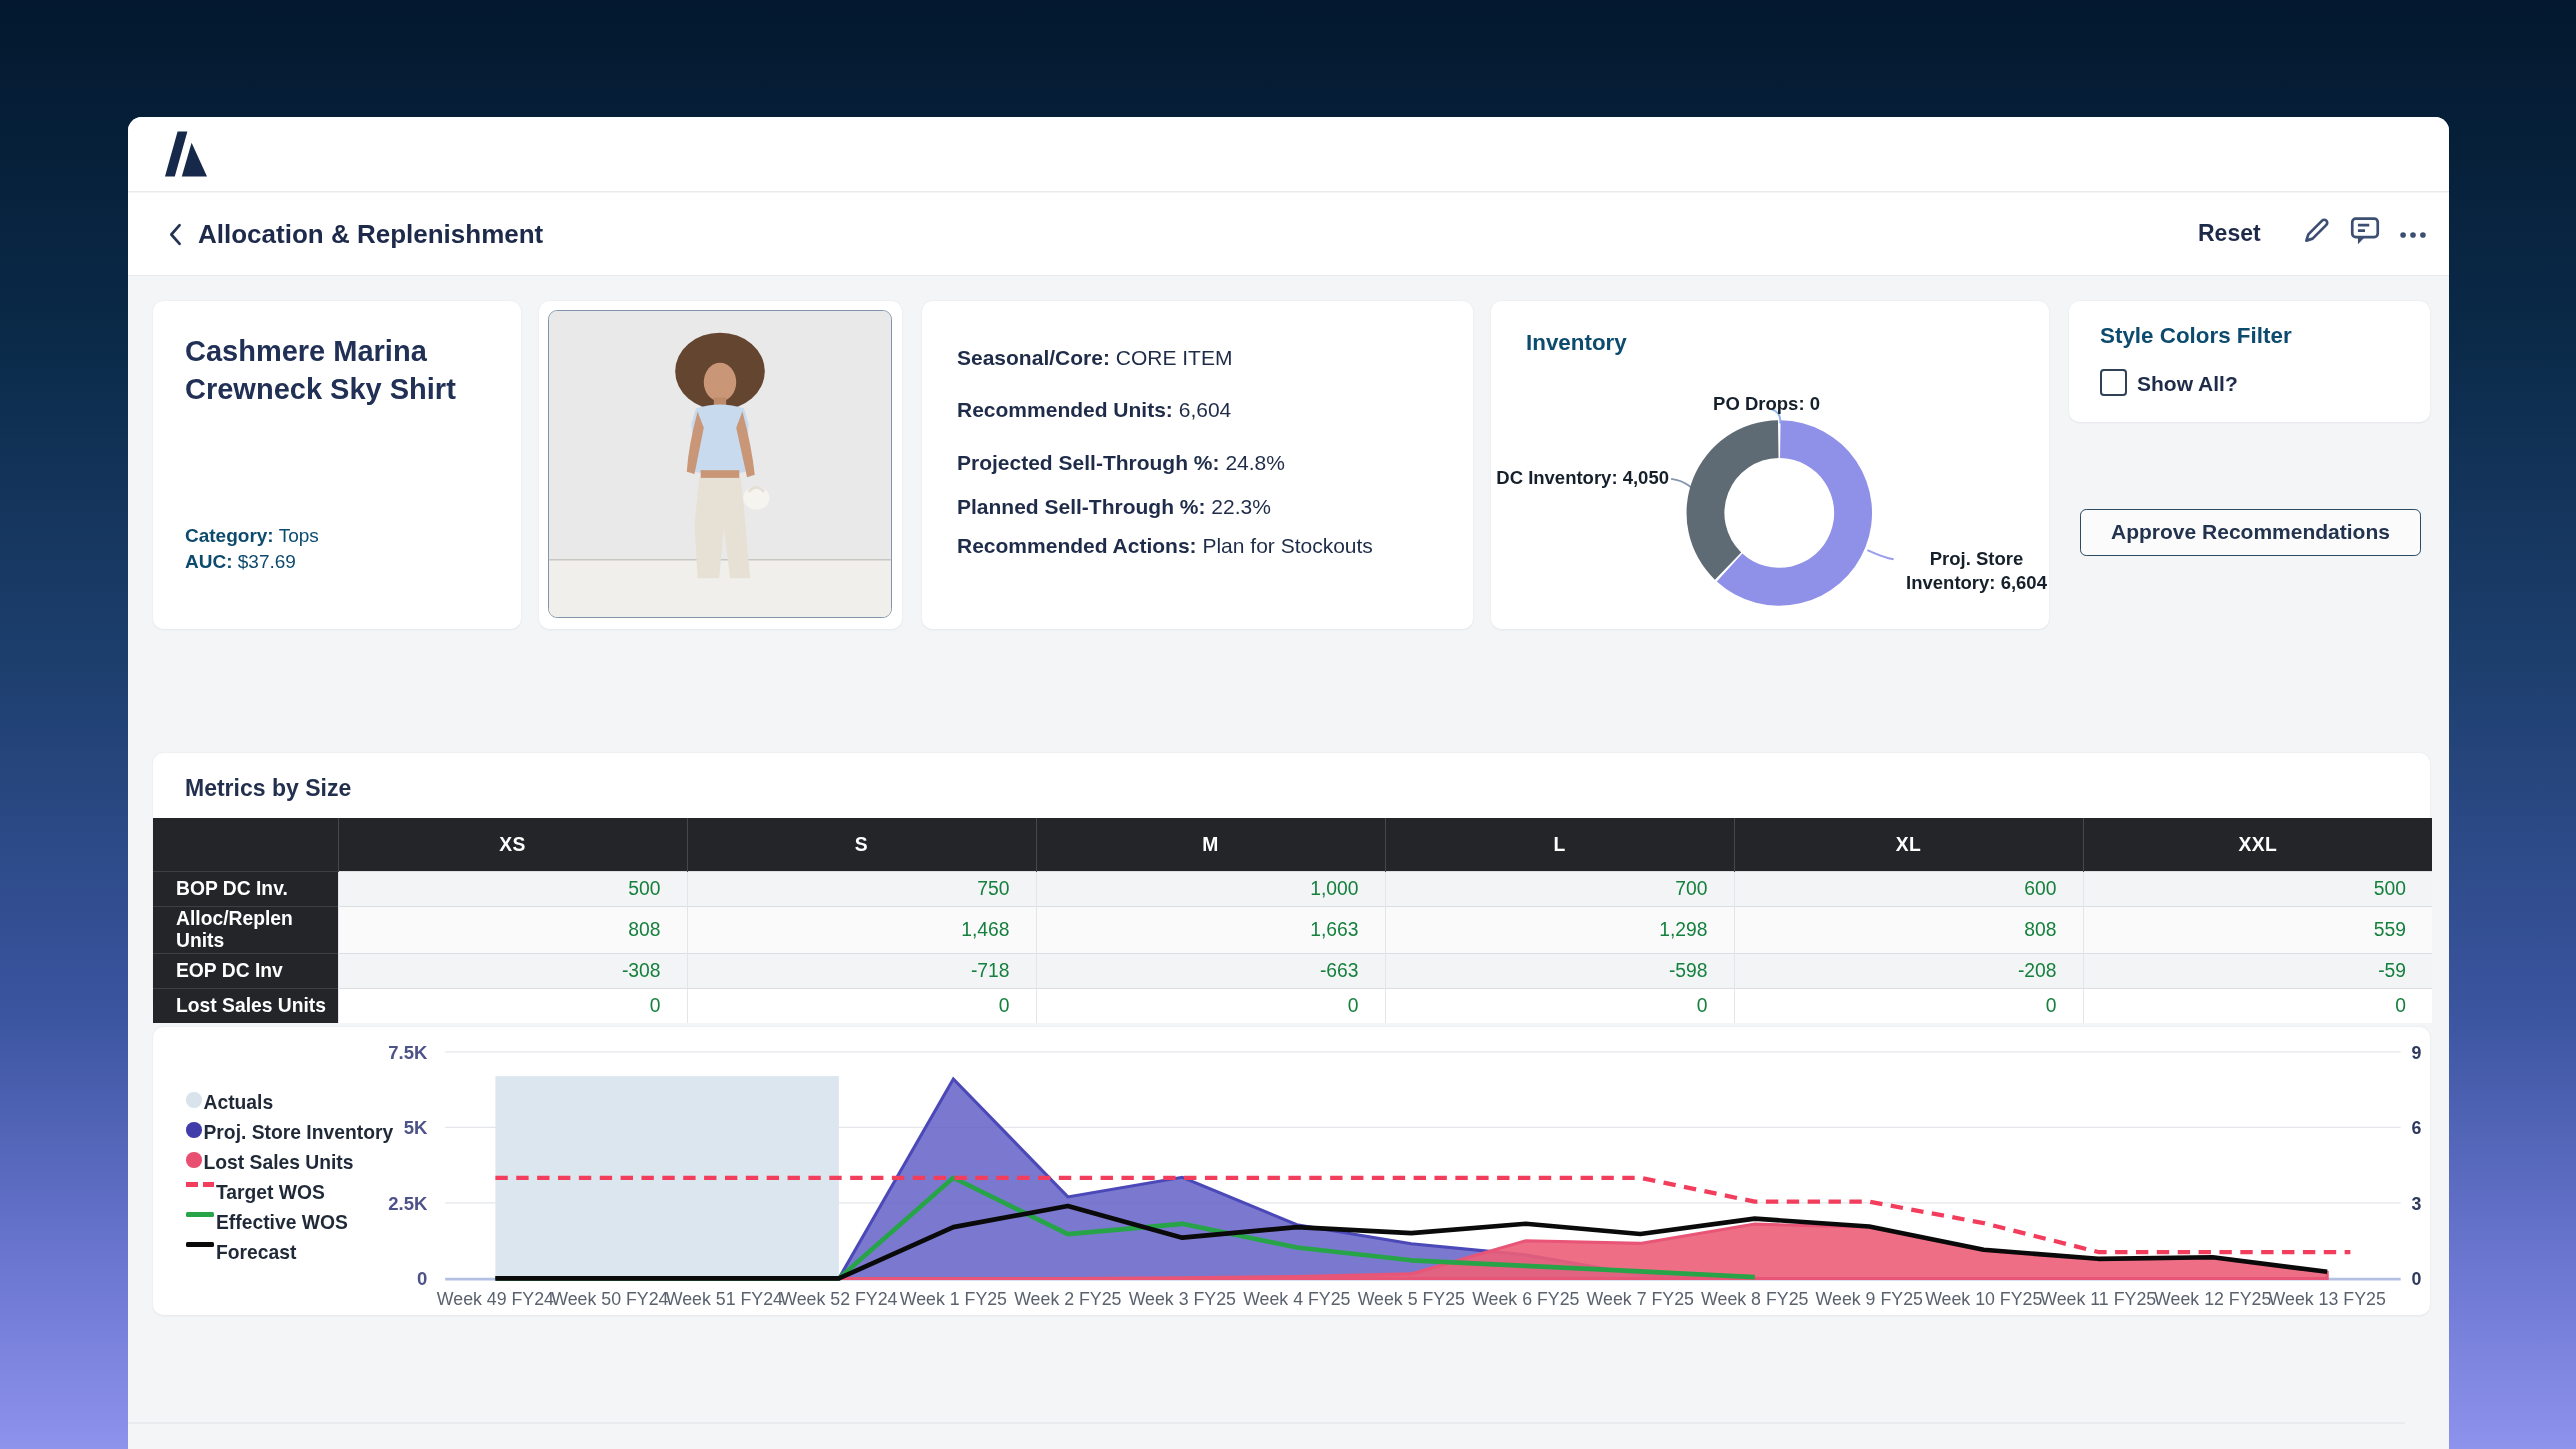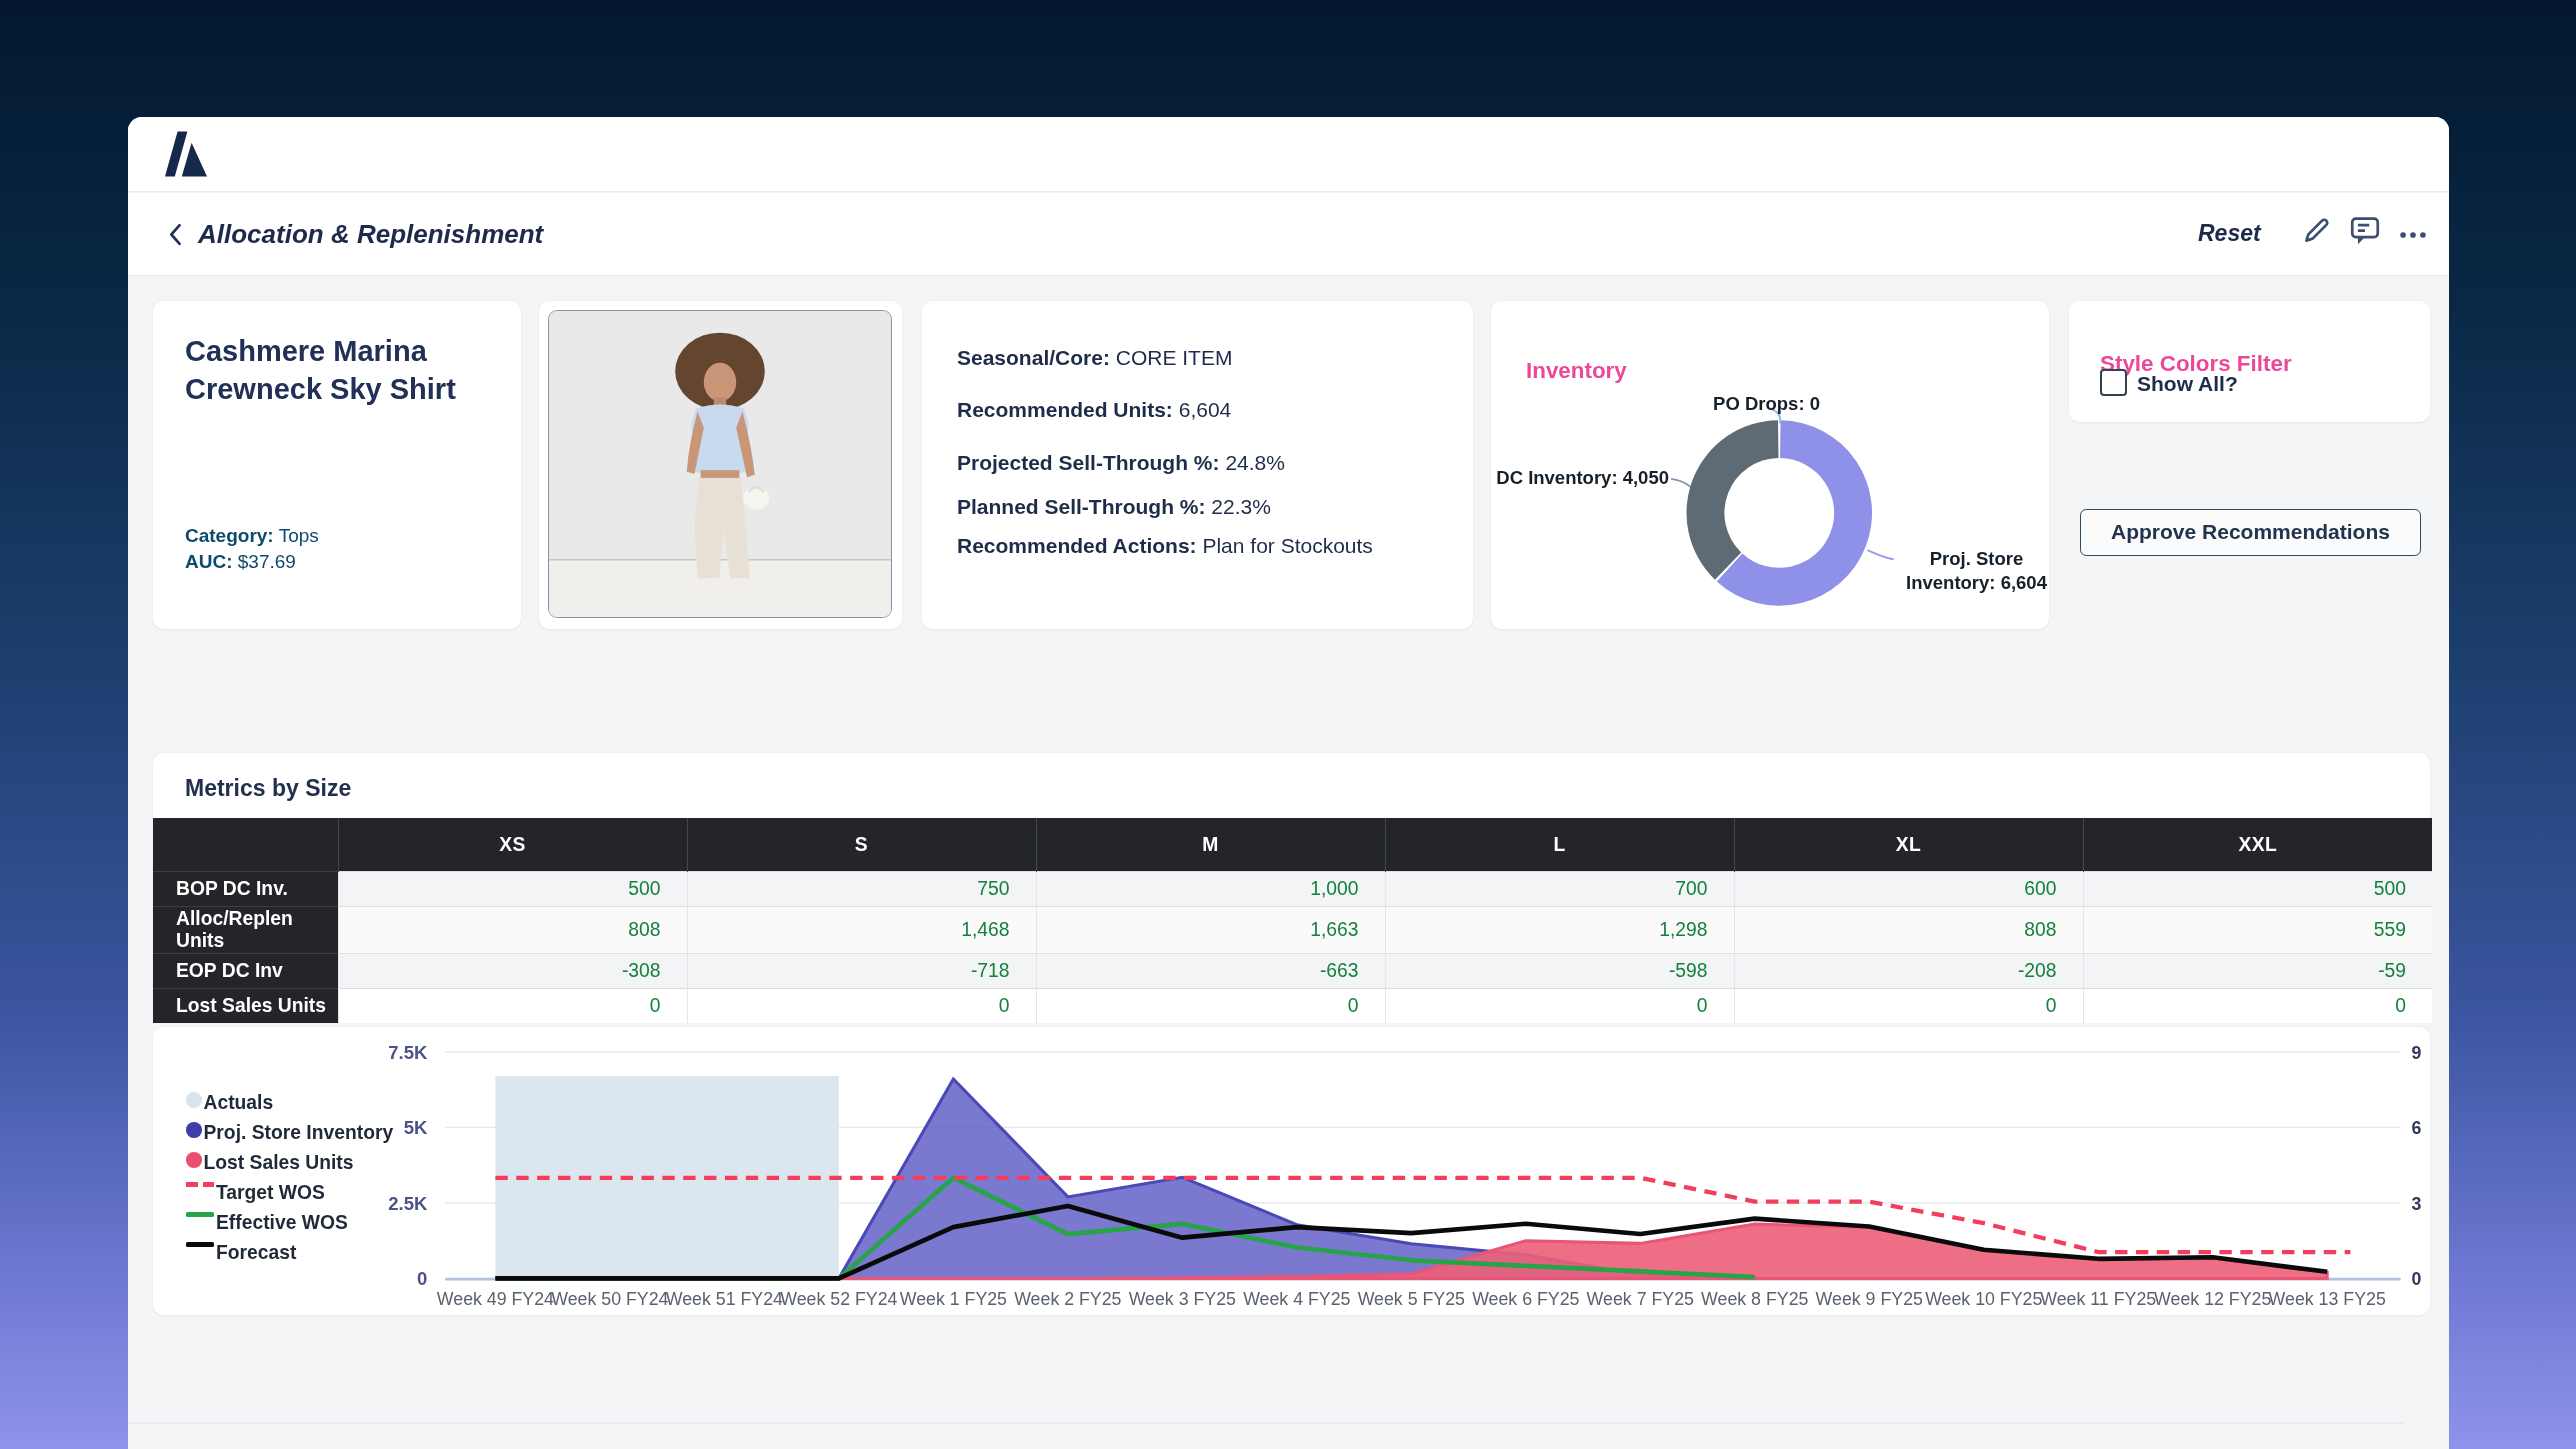--- a/index.html
+++ b/index.html
@@ -4,40 +4,40 @@
 <style>
   html,body{margin:0;padding:0;width:2576px;height:1449px;overflow:hidden;
     font-family:"Liberation Sans",sans-serif;}
   #page{position:relative;width:2576px;height:1449px;
     background:linear-gradient(180deg,#03182e 0%,#0a2947 22%,#1d3f6e 46%,#3b55a0 70%,#6d78d2 88%,#8e93ec 100%);}
   #panel{position:absolute;left:128px;top:117px;width:2321px;height:1332px;
     background:#f4f5f7;border-radius:14px 14px 0 0;overflow:hidden;}
   #topbar{position:absolute;left:0;top:0;width:100%;height:74px;background:#fff;
     border-bottom:1.5px solid #e8eaee;}
   #headerbar{position:absolute;left:0;top:76px;width:100%;height:82px;background:#fff;
-    border-bottom:1.5px solid #e8eaee;font-style:italic;}
+    border-bottom:1.5px solid #e8eaee;}
   .hdr-title{position:absolute;left:70px;top:25.5px;font-size:26px;font-weight:700;color:#1e2a4a;}
   #back-btn{position:absolute;left:36px;top:25.5px;width:28px;height:31px;cursor:pointer;}
   #reset-btn{position:absolute;left:2070px;top:27px;font-size:23px;font-weight:600;color:#1e2a4a;cursor:pointer;}
   .icon-btn{position:absolute;top:20px;width:39px;height:39px;cursor:pointer;}
   .card{position:absolute;background:#fff;border-radius:10.8px;box-shadow:0 0.8px 2.3px rgba(16,24,40,.07);}
   
   #card-product{left:25px;top:184px;width:368px;height:328px;}
   #card-image{left:411px;top:184px;width:363px;height:328px;}
   #card-details{left:794px;top:184px;width:551px;height:328px;}
   #card-inventory{left:1363px;top:184px;width:558px;height:328px;}
   #card-filter{left:1941px;top:184px;width:361px;height:121px;}
   #product-title{position:absolute;left:32px;top:32px;width:294px;font-size:29px;line-height:1.3;font-weight:700;color:#213055;}
   .meta-line{position:absolute;left:32px;font-size:19px;color:#0c4a6e;}
   .meta-line b{font-weight:700;}
   #img-frame{position:absolute;left:9.3px;top:9.3px;width:342px;height:306px;border:1.5px solid #8295ac;
     border-radius:9.3px;background:#e9e9ea;overflow:hidden;}
   .detail-line{position:absolute;left:35px;font-size:21px;color:#1f2c49;}
   .detail-line b{font-weight:700;}
-  .card-title{position:absolute;left:32px;top:26px;font-size:22.4px;font-weight:600;color:#ec4899;margin-top:28px;}
+  .card-title{position:absolute;left:32px;top:26px;font-size:22.4px;font-weight:600;color:#0c4a6e;}
   .donut-label{position:absolute;font-size:18.5px;font-weight:700;color:#15202b;line-height:1.3;}
   #lbl-po{left:120px;top:91px;width:209px;text-align:right;}
   #lbl-dc{left:0px;top:165px;width:178px;text-align:right;}
   #lbl-proj{left:408px;top:246px;width:155px;text-align:center;}
   #checkbox{position:absolute;left:31px;top:68px;width:23px;height:23px;border:2.3px solid #2e4157;
     border-radius:3.9px;background:#fff;cursor:pointer;}
   #checkbox-label{position:absolute;left:68px;top:71px;font-size:21px;font-weight:700;color:#1f2c49;}
   #approve-btn{position:absolute;left:1952px;top:392px;width:339px;height:45px;border:1.9px solid #2d4a63;
     border-radius:6.2px;background:#fbfbfc;font-size:21px;font-weight:600;color:#22334e;
     text-align:center;line-height:43px;cursor:pointer;}

